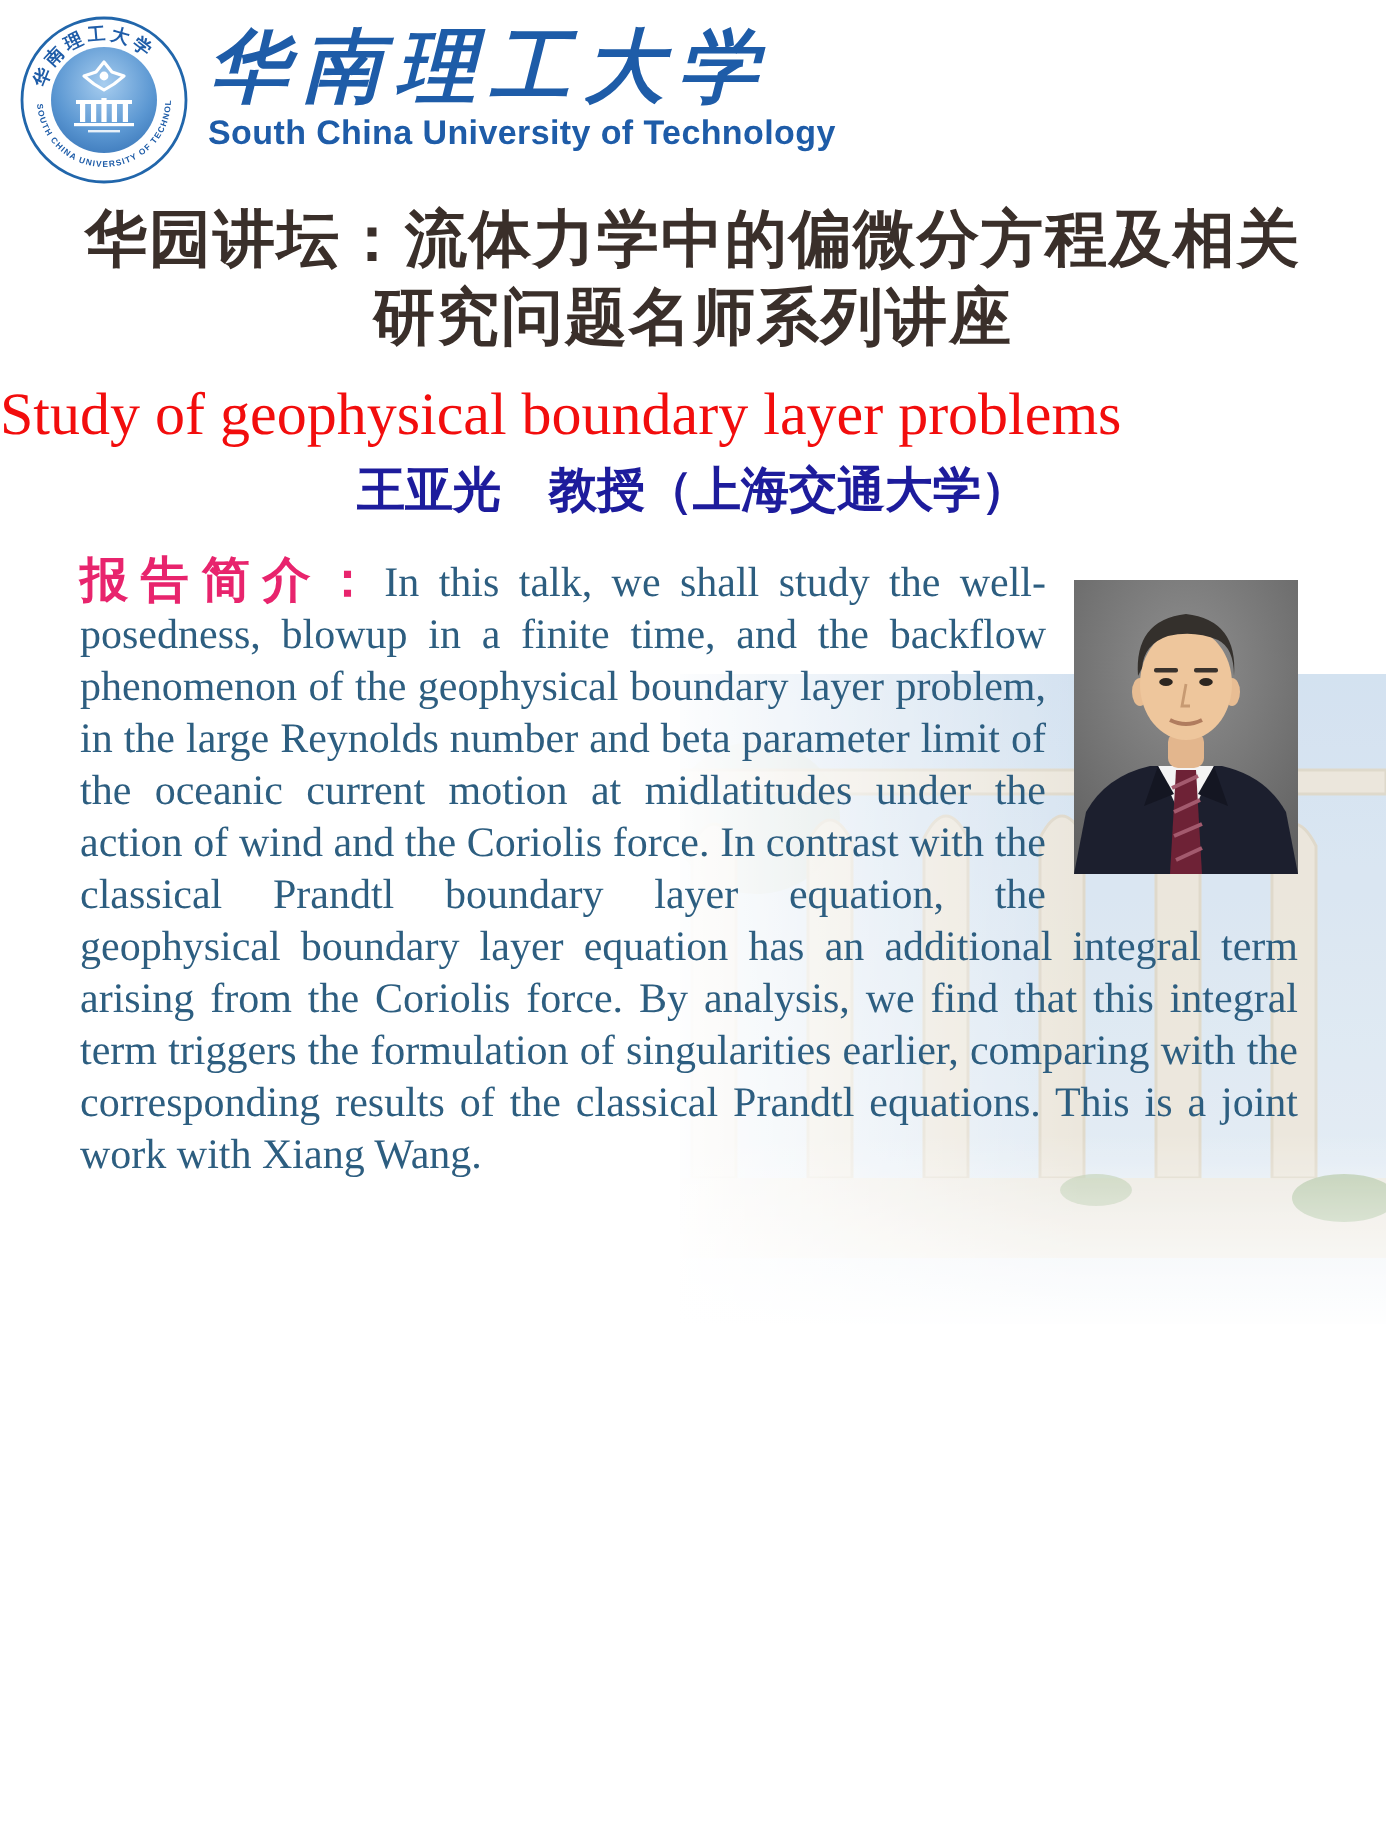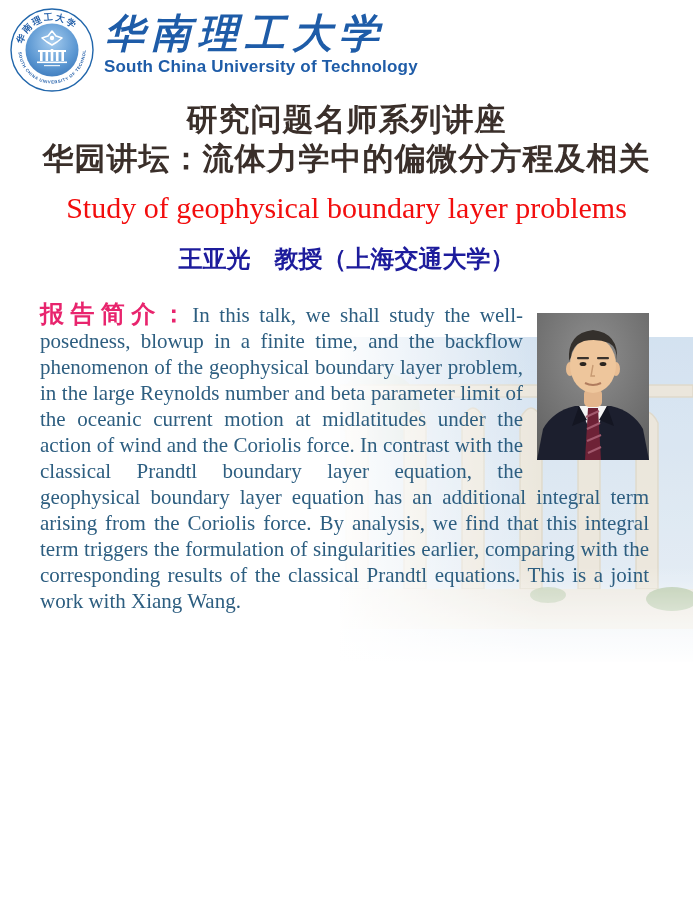--- a/index.html
+++ b/index.html
@@ -47,37 +47,37 @@
   }
   
   .main-title{
     position:relative;z-index:2;
     margin:8px 0 0;text-align:center;
     color:var(--title-dark);
     font-size:31px;font-weight:bold;line-height:39px;letter-spacing:1px;
   }
   .title-en{
     position:relative;z-index:2;
-    margin-top:13px;text-align:center;
+    margin-top:13px;
     font-family:"Liberation Serif",serif;
     color:var(--red);font-size:30px;line-height:33px;
   }
   .speaker-line{
     position:relative;z-index:2;
-    margin-top:20px;text-align:center;
+    margin-top:7px;text-align:center;
     color:var(--navy);font-size:24px;font-weight:bold;line-height:30px;
   }
   
   .content{position:relative;z-index:1;padding:0 44px 0 40px;}
   .section-label{
     font-family:"Liberation Sans",sans-serif;
     color:var(--pink);font-weight:bold;font-size:24px;letter-spacing:2px;
   }
   .abstract{
-    margin-top:27px;
+    margin-top:17px;
     font-family:"Liberation Serif",serif;
     font-size:21px;line-height:26px;color:var(--body-slate);
     text-align:justify;
   }
   .portrait{
     float:right;width:112px;height:147px;
     margin:12px 0 8px 14px;
   }
   .bio{
     margin-top:12px;clear:none;
@@ -172,22 +172,22 @@
         <rect x="34" y="57" width="16" height="1.2" opacity="0.85"></rect>
       </g>
     </svg>
     <div class="uni-names">
       <div class="uni-cn">华南理工大学</div>
       <div class="uni-en">South China University of Technology</div>
     </div>
   </div>
 
   <div class="main-title">
+    <div>华园讲坛：流体力学中的偏微分方程及相关</div>
     <div>研究问题名师系列讲座</div>
-    <div>华园讲坛：流体力学中的偏微分方程及相关</div>
   </div>
 
   <div class="title-en">Study of geophysical boundary layer problems</div>
   <div class="speaker-line">王亚光　教授（上海交通大学）</div>
 
   <div class="content">
 
     <p class="abstract">
       
       <svg class="portrait" viewBox="0 0 112 147">

